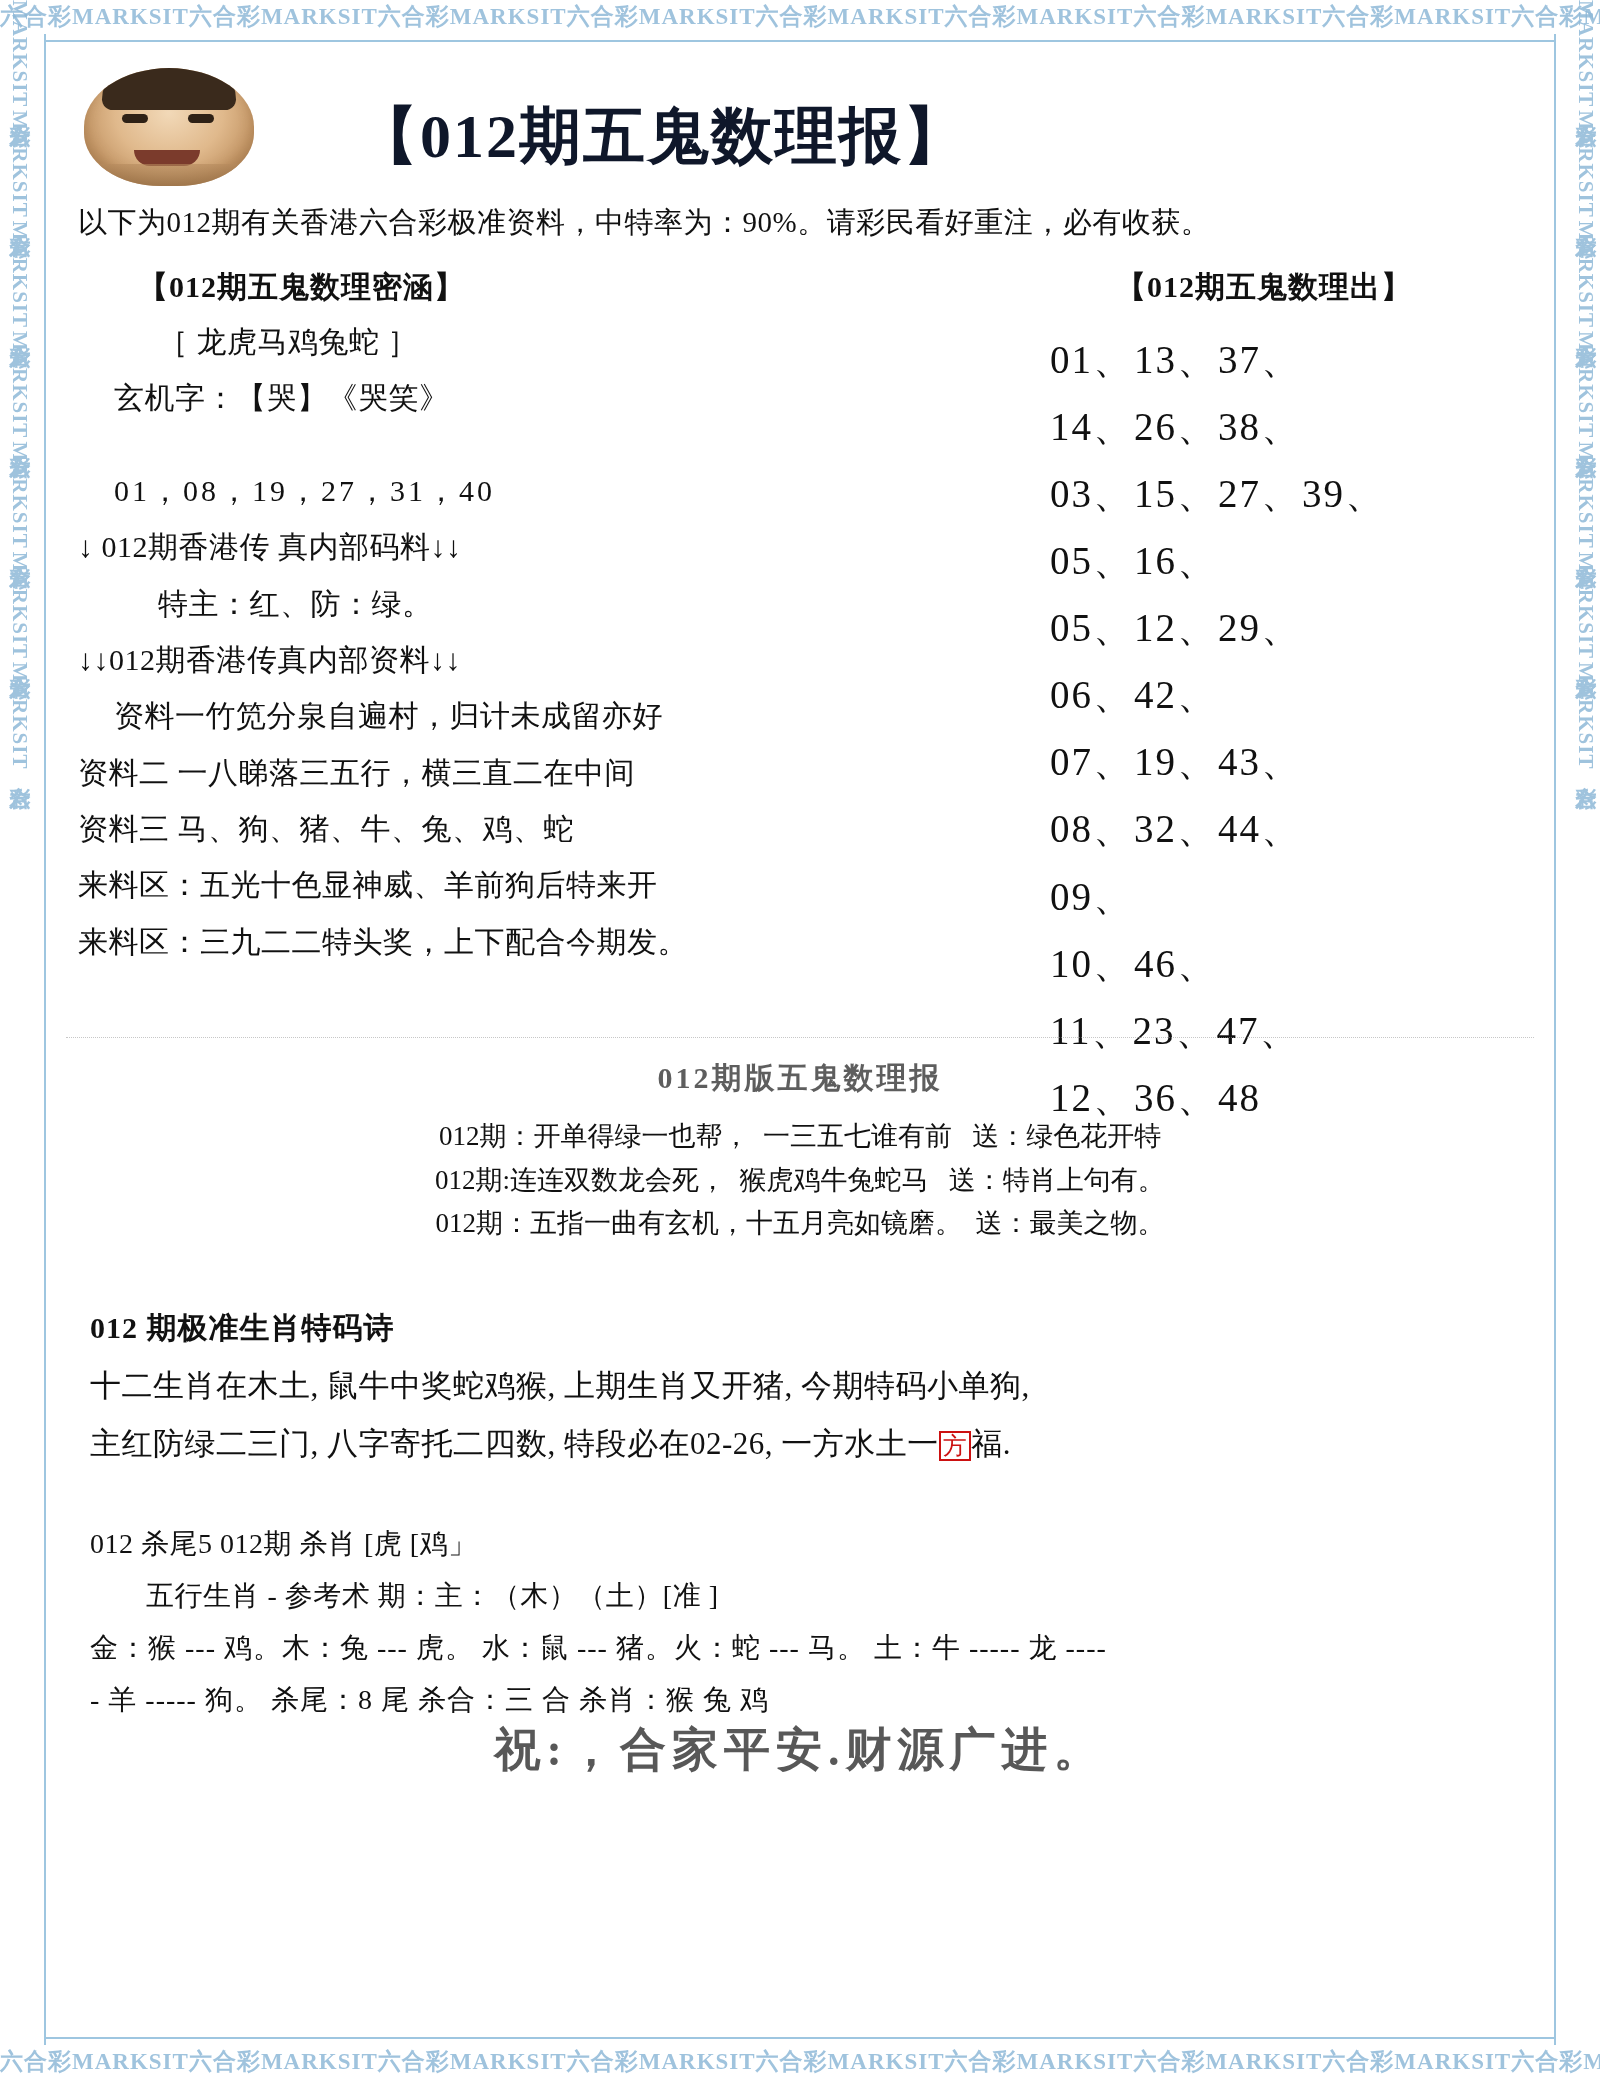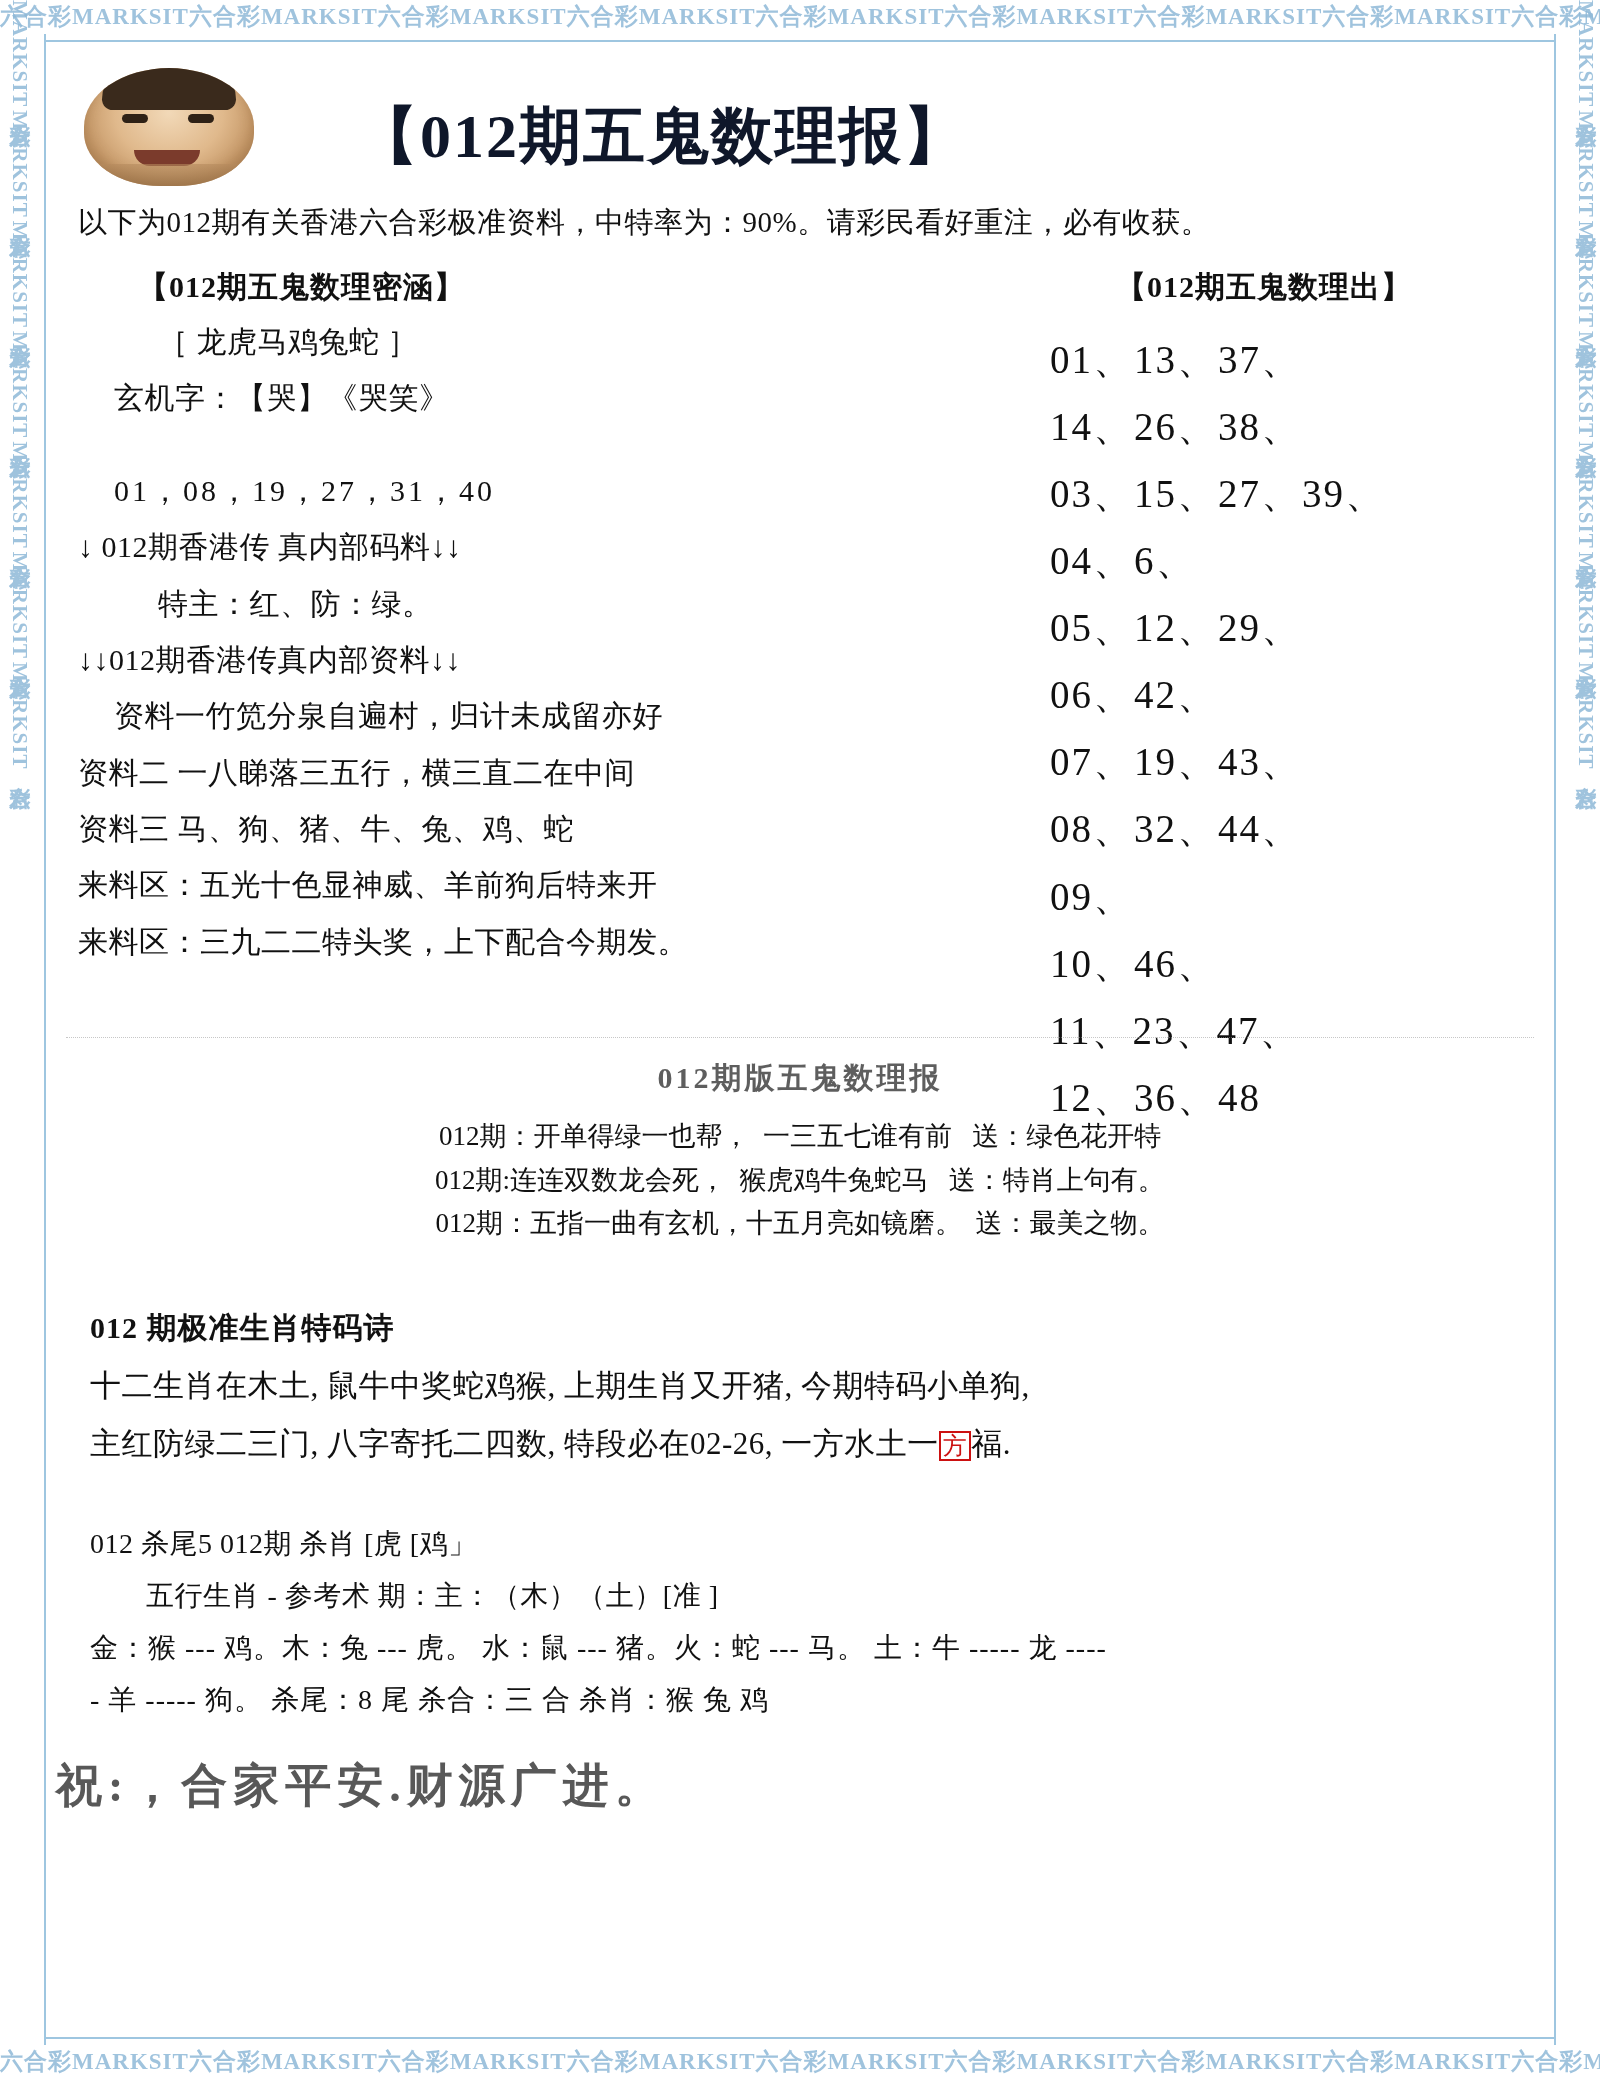--- a/index.html
+++ b/index.html
@@ -222,21 +222,21 @@
     margin-top: 60px;
     margin-left: 34px;
     font-size: 28px;
     color: #111;
   }
   .tail-block .row { margin-top: 14px; letter-spacing: .5px; }
   .tail-block .row.i1 { margin-left: 56px; }
   .tail-block .row.wide { letter-spacing: 1px; }
 
   .blessing {
-    margin-top: 36px;
+    text-align: center;
     font-size: 46px;
     color: #3b3b3b;
     letter-spacing: 6px;
     font-weight: bold;
     opacity: .85;
   }
 
   .dotline {
     border-top: 1px dotted #9a9a9a;
     margin: 30px 10px 0 10px;
@@ -286,21 +286,21 @@
       <div class="line">来料区：五光十色显神威、羊前狗后特来开</div>
       <div class="line">来料区：三九二二特头奖，上下配合今期发。</div>
     </div>
 
     <div class="col-right">
       <div class="sec-title">【012期五鬼数理出】</div>
       <div class="out-list">
         <div>01、13、37、</div>
         <div>14、26、38、</div>
         <div>03、15、27、39、</div>
-        <div>04、6、</div>
+        <div>05、16、</div>
         <div>05、12、29、</div>
         <div>06、42、</div>
         <div>07、19、43、</div>
         <div>08、32、44、</div>
         <div>09、</div>
         <div>10、46、</div>
         <div>11、23、47、</div>
         <div>12、36、48</div>
       </div>
     </div>

